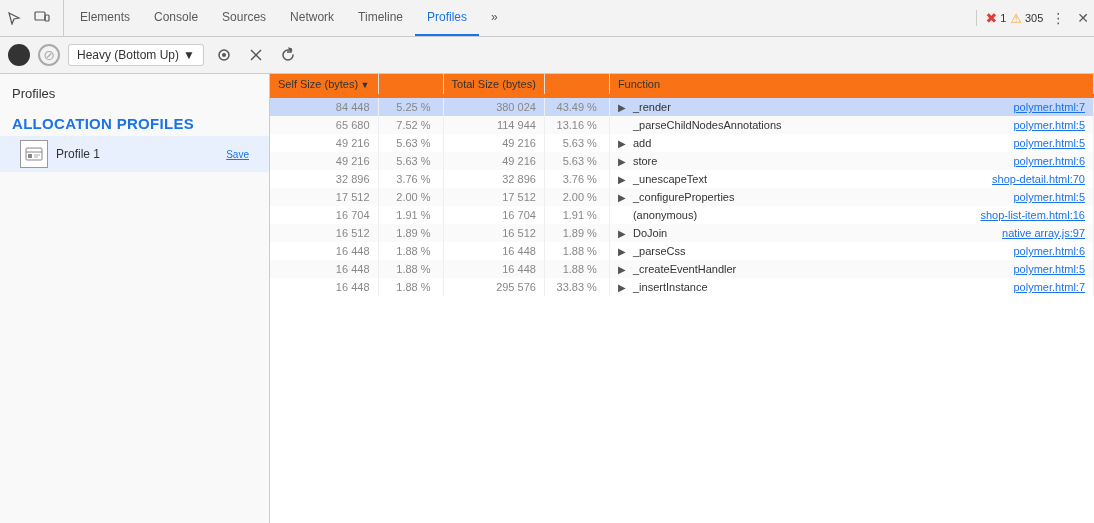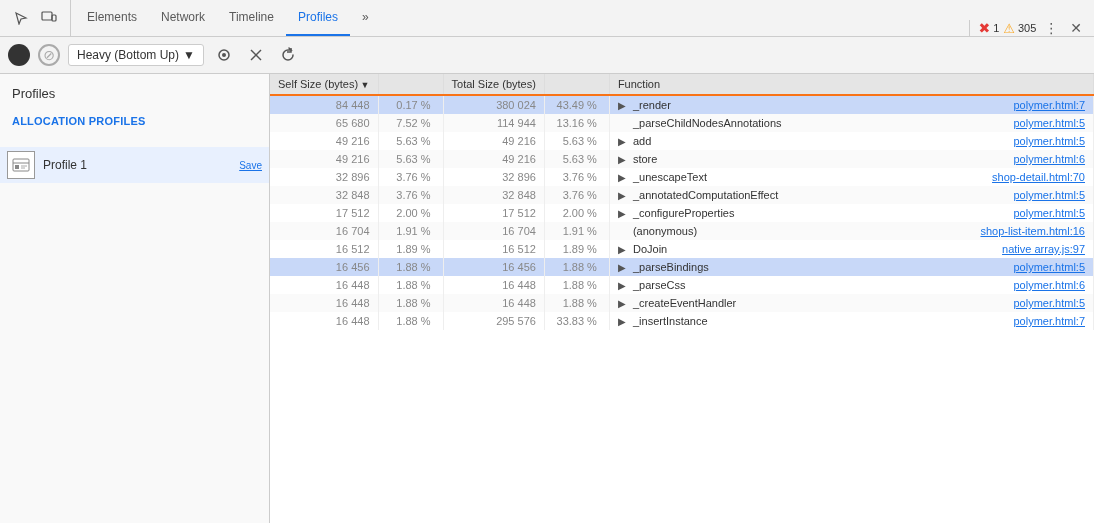--- a/index.html
+++ b/index.html
@@ -9,25 +9,25 @@
       background: #f3f3f3;
       color: #333;
       width: 1094px;
       height: 523px;
       overflow: hidden;
     }
 
     
     .top-bar {
       display: flex;
-      align-items: flex-end;
+      align-items: center;
       height: 37px;
       background: #f3f3f3;
       border-bottom: 1px solid #ccc;
-      padding: 0 8px;
+      padding: 0 1px;
     }
     .top-bar-left {
       display: flex;
       align-items: center;
       gap: 2px;
       padding-right: 8px;
       border-right: 1px solid #ccc;
       margin-right: 4px;
       height: 100%;
     }
@@ -142,31 +142,31 @@
       overflow-y: auto;
       padding: 8px 0;
     }
     .sidebar-title {
       font-size: 13px;
       font-weight: 500;
       padding: 4px 12px 8px;
       color: #333;
     }
     .sidebar-section-label {
-      font-size: 11px;
+      font-size: 15px;
       font-weight: 600;
       color: #1a73e8;
-      padding: 6px 12px 20px;
+      padding: 6px 12px 4px;
       text-transform: uppercase;
       letter-spacing: 0.02em;
     }
     .sidebar-item {
       display: flex;
       align-items: center;
-      padding: 4px 7px;
+      padding: 4px 20px;
       gap: 8px;
       cursor: pointer;
       background: #e8f0fe;
     }
     .profile-icon {
       width: 28px; height: 28px;
       border: 1px solid #999;
       display: flex; align-items: center; justify-content: center;
       font-size: 10px;
       background: white;
@@ -190,22 +190,22 @@
       overflow: auto;
       background: white;
     }
 
     table {
       width: 100%;
       border-collapse: collapse;
       font-size: 11px;
     }
     thead tr {
-      background: #e5e5e5;
-      border-bottom: 2px solid #f97316;
+      background: #f97316;
+      border-bottom: 4px solid #f97316;
     }
     th {
       text-align: left;
       padding: 4px 8px;
       font-weight: 500;
       color: #333;
       border-right: 1px solid #ddd;
       white-space: nowrap;
     }
     th.sort-indicator::after {
@@ -261,20 +261,26 @@
     <button class="icon-btn">
       <svg width="16" height="14" viewBox="0 0 16 14">
           <rect x="1" y="1" width="10" height="8" rx="1" fill="none" stroke="#555" stroke-width="1.2"></rect>
           <rect x="11" y="4" width="4" height="6" rx="1" fill="none" stroke="#555" stroke-width="1.2"></rect>
         </svg>
     </button>
   </div>
   <div class="tabs">
     <div class="tab">
         <span>Elements</span>
+      </div>
+    <div class="tab">
+        <span>Console</span>
+      </div>
+    <div class="tab">
+        <span>Sources</span>
       </div>
     <div class="tab">
         <span>Network</span>
       </div>
     <div class="tab">
         <span>Timeline</span>
       </div>
     <div class="tab active">
         <span>Profiles</span>
       </div>
@@ -350,21 +356,21 @@
           <th class="col-self-size sort-indicator">Self Size (bytes)</th>
           <th class="col-self-pct"></th>
           <th class="col-total-size">Total Size (bytes)</th>
           <th class="col-total-pct"></th>
           <th class="col-function">Function</th>
         </tr>
       </thead>
       <tbody id="table-body">
       <tr class="highlighted">
     <td class="right">84 448</td>
-    <td class="percent">0.17 %</td>
+    <td class="percent">5.25 %</td>
     <td class="right">380 024</td>
     <td class="percent">43.49 %</td>
     <td class="function-cell">
       <span class="expand-arrow">▶</span>
       _render
       <span style="float:right; color:#1a73e8; text-decoration:underline; cursor:pointer">polymer.html:7</span>
     </td>
   </tr>
           <tr>
     <td class="right">65 680</td>
@@ -404,31 +410,20 @@
     <td class="percent">3.76 %</td>
     <td class="right">32 896</td>
     <td class="percent">3.76 %</td>
     <td class="function-cell">
       <span class="expand-arrow">▶</span>
       _unescapeText
       <span style="float:right; color:#1a73e8; text-decoration:underline; cursor:pointer">shop-detail.html:70</span>
     </td>
   </tr>
           <tr>
-    <td class="right">32 848</td>
-    <td class="percent">3.76 %</td>
-    <td class="right">32 848</td>
-    <td class="percent">3.76 %</td>
-    <td class="function-cell">
-      <span class="expand-arrow">▶</span>
-      _annotatedComputationEffect
-      <span style="float:right; color:#1a73e8; text-decoration:underline; cursor:pointer">polymer.html:5</span>
-    </td>
-  </tr>
-          <tr>
     <td class="right">17 512</td>
     <td class="percent">2.00 %</td>
     <td class="right">17 512</td>
     <td class="percent">2.00 %</td>
     <td class="function-cell">
       <span class="expand-arrow">▶</span>
       _configureProperties
       <span style="float:right; color:#1a73e8; text-decoration:underline; cursor:pointer">polymer.html:5</span>
     </td>
   </tr>
@@ -447,31 +442,20 @@
     <td class="right">16 512</td>
     <td class="percent">1.89 %</td>
     <td class="right">16 512</td>
     <td class="percent">1.89 %</td>
     <td class="function-cell">
       <span class="expand-arrow">▶</span>
       DoJoin
       <span style="float:right; color:#1a73e8; text-decoration:underline; cursor:pointer">native array.js:97</span>
     </td>
   </tr>
-          <tr class="highlighted">
-    <td class="right">16 456</td>
-    <td class="percent">1.88 %</td>
-    <td class="right">16 456</td>
-    <td class="percent">1.88 %</td>
-    <td class="function-cell">
-      <span class="expand-arrow">▶</span>
-      _parseBindings
-      <span style="float:right; color:#1a73e8; text-decoration:underline; cursor:pointer">polymer.html:5</span>
-    </td>
-  </tr>
           <tr>
     <td class="right">16 448</td>
     <td class="percent">1.88 %</td>
     <td class="right">16 448</td>
     <td class="percent">1.88 %</td>
     <td class="function-cell">
       <span class="expand-arrow">▶</span>
       _parseCss
       <span style="float:right; color:#1a73e8; text-decoration:underline; cursor:pointer">polymer.html:6</span>
     </td>

